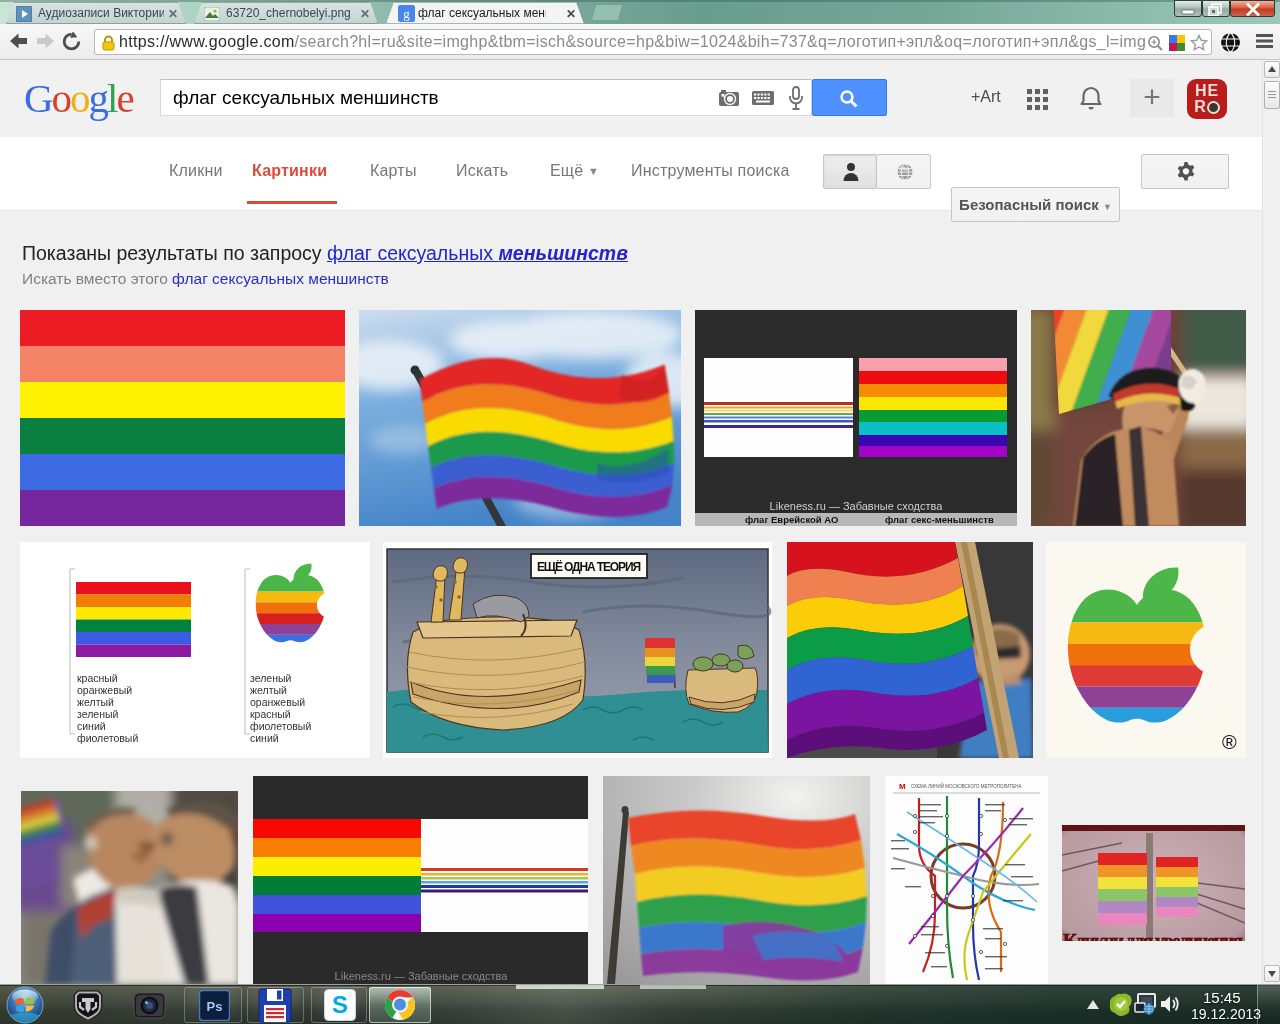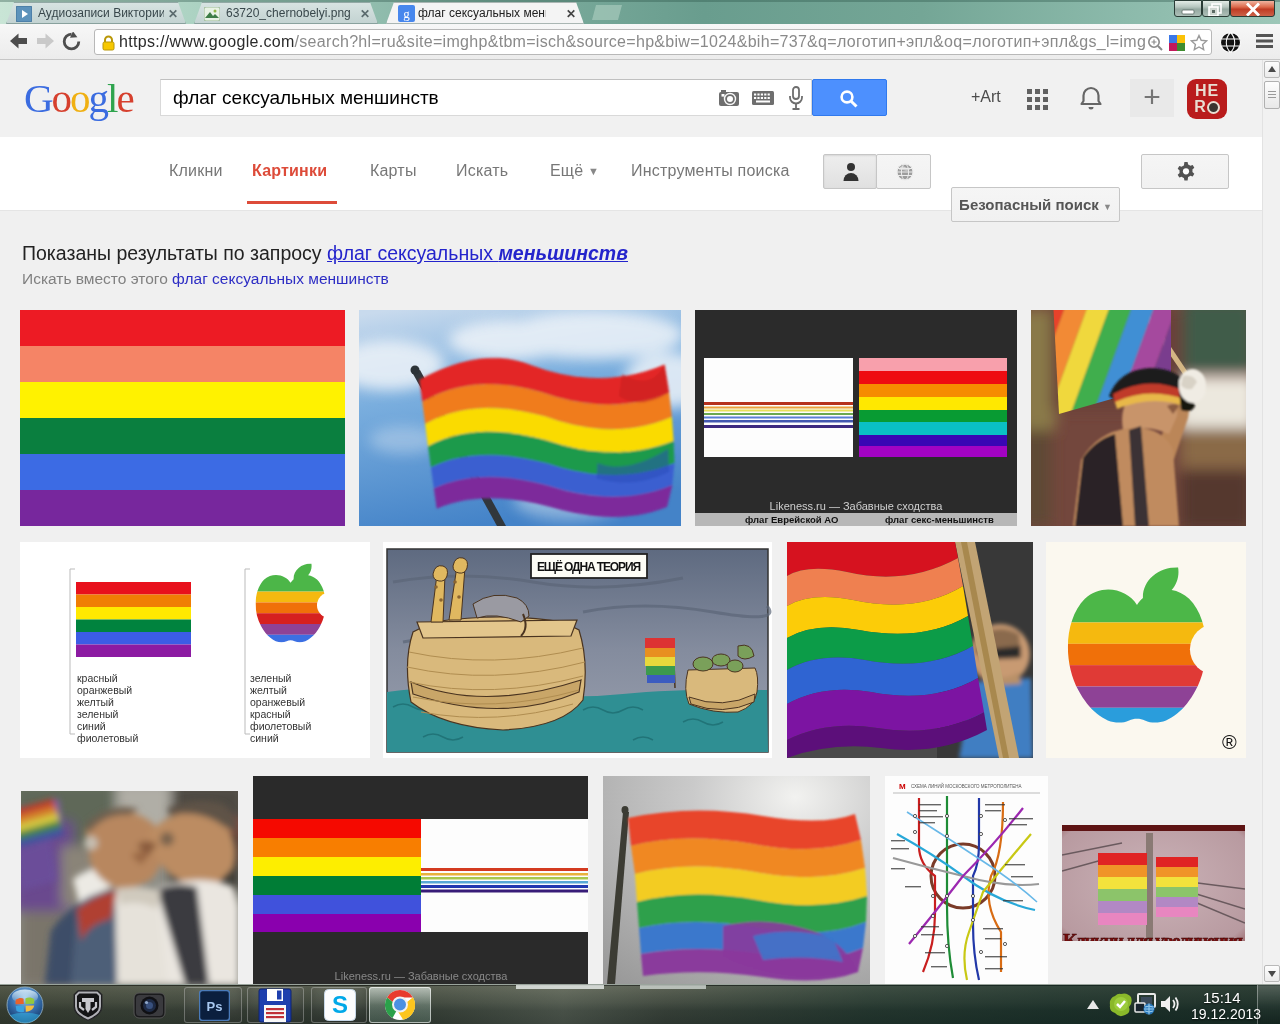--- a/index.html
+++ b/index.html
@@ -851,16 +851,16 @@
 <rect x="4" y="1" width="17" height="13" rx="1" fill="none" stroke="#e8e8e8" stroke-width="2"></rect>
 <rect x="7" y="4" width="11" height="7" fill="#3a4a5a"></rect>
 <rect x="1" y="10" width="10" height="9" rx="1" fill="#18242e" stroke="#e8e8e8" stroke-width="1.5"></rect>
 <circle cx="15" cy="16" r="5.5" fill="#2a7ac0" opacity="0.95"></circle>
       <path d="M11 14 Q15 12 19 14 M11 18 Q15 20 19 18 M15 10.5 V21.5 M10 16 H20" stroke="#9cd0f0" stroke-width="1" fill="none"></path>
 </svg>
 <svg class="trayicon" style="left:1160px;top:9px;" width="20" height="20" viewBox="0 0 20 20">
 <path d="M1 7 H5 L10 2 V18 L5 13 H1 Z" fill="#f0f0f0"></path>
 <path d="M13 6 Q16 10 13 14 M15.5 3.5 Q20 10 15.5 16.5" stroke="#f0f0f0" stroke-width="1.8" fill="none"></path>
 </svg>
-<div class="traytext" style="left:1203px; top:4px; width:60px; font-size:15px;">15:14</div>
+<div class="traytext" style="left:1203px; top:4px; width:60px; font-size:15px;">15:45</div>
 <div class="traytext" style="left:1191px; top:21px; font-size:14px;">19.12.2013</div>
 <div style="position:absolute; left:1257px; top:0; width:23px; height:40px; border-left:1px solid rgba(255,255,255,.35); background:linear-gradient(rgba(255,255,255,.18),rgba(255,255,255,.04) 50%, rgba(0,0,0,.1)); border-radius:0 0 0 2px;"></div>
 </div>
 
 </body></html>

